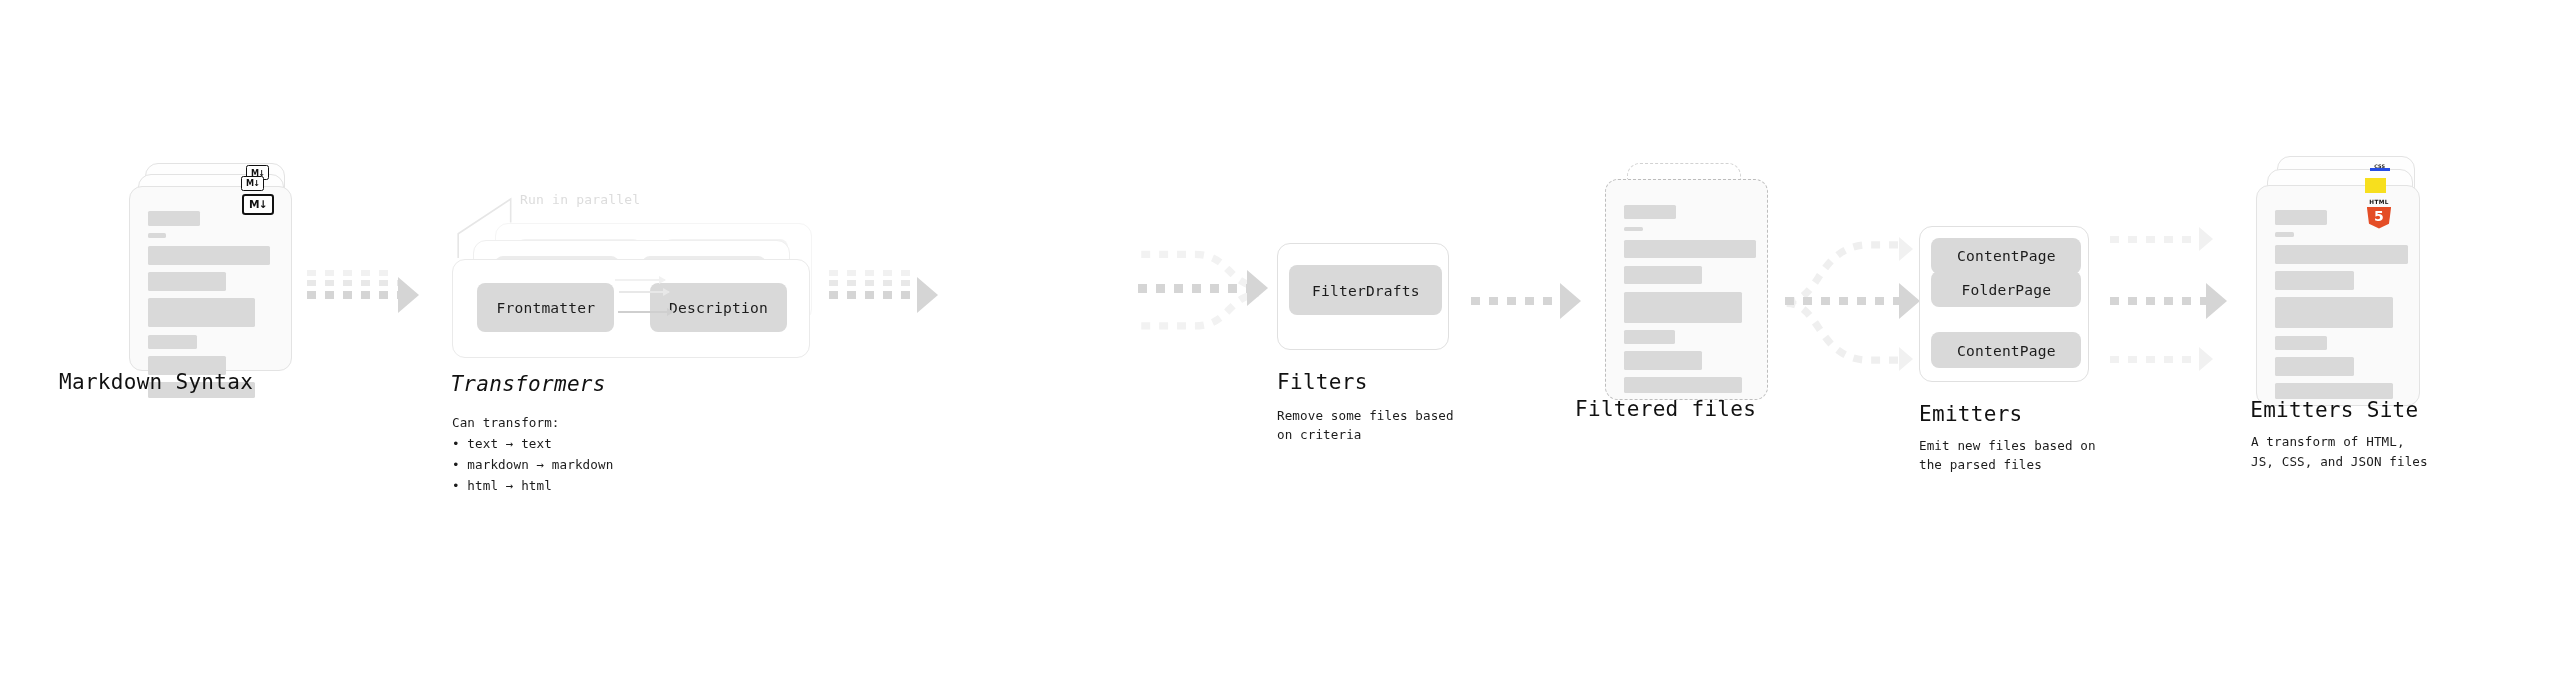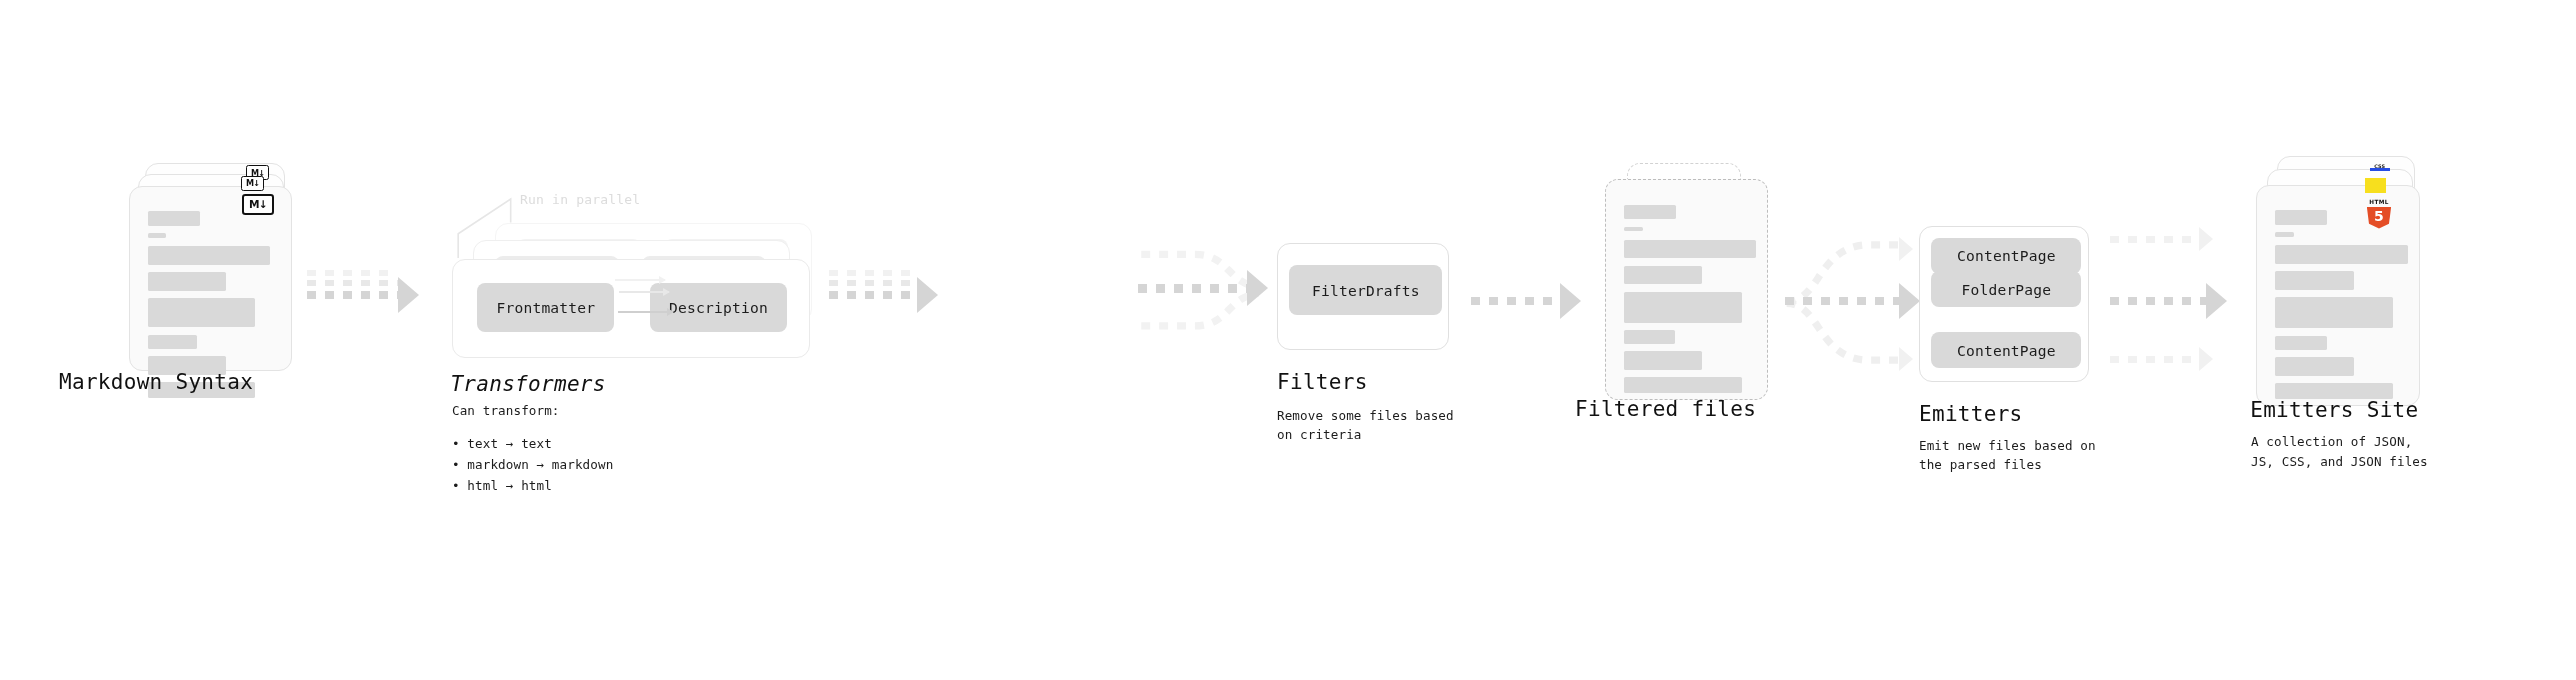--- a/index.html
+++ b/index.html
@@ -194,21 +194,21 @@
     <div class="miniarrow c-mid" style="left:167px;top:96px;width:50px;">
         <div class="ln"></div>
         <div class="hd"></div>
       </div>
     <div class="miniarrow" style="left:166px;top:116px;width:55px;color:#cfcfcf;">
         <div class="ln"></div>
         <div class="hd"></div>
       </div>
 
     <div class="title" style="left:-1.6px;top:177px;font-style:italic;">Transformers</div>
-    <div class="sub" style="left:0px;top:206px;">Can transform:</div>
+    <div class="sub" style="left:0px;top:218px;">Can transform:</div>
     <div class="sub li" style="left:0px;top:239px;">• text → text</div>
     <div class="sub li" style="left:0px;top:260px;">• markdown → markdown</div>
     <div class="sub li" style="left:0px;top:281px;">• html → html</div>
   </div>
 
   <div class="node" style="left:829px;top:283px;">
     <div class="dashrow c-light" style="left:0px;top:-13px;width:85px;height:5.7px;">
         <div class="seg"></div>
       </div>
     <div class="dashrow c-mid" style="left:0px;top:-3.3px;width:89px;height:6.5px;">
@@ -340,18 +340,18 @@
         <div class="css-word">CSS</div>
         <div class="css-bar"></div>
       </div>
       <div class="badge js-badge" style="left:114px;top:22px;"></div>
       <div class="badge html5" style="left:115px;top:36px;">
         <div class="h5-word">HTML</div>
         <div class="shield"></div>
       </div>
     </div>
     <div class="title" style="left:-0.8px;top:242px;">Emitters Site</div>
-    <div class="sub" style="left:0px;top:276px;">A collection of JSON,</div>
+    <div class="sub" style="left:0px;top:276px;">A transform of HTML,</div>
     <div class="sub" style="left:0px;top:296px;">JS, CSS, and JSON files</div>
   </div>
 
 </div>
 
 
 </body></html>

